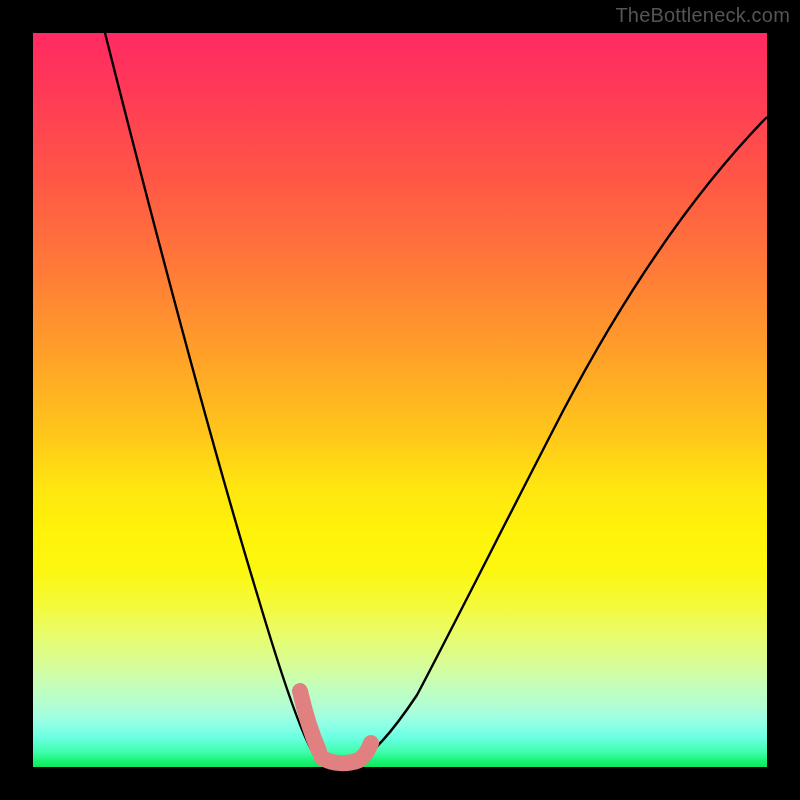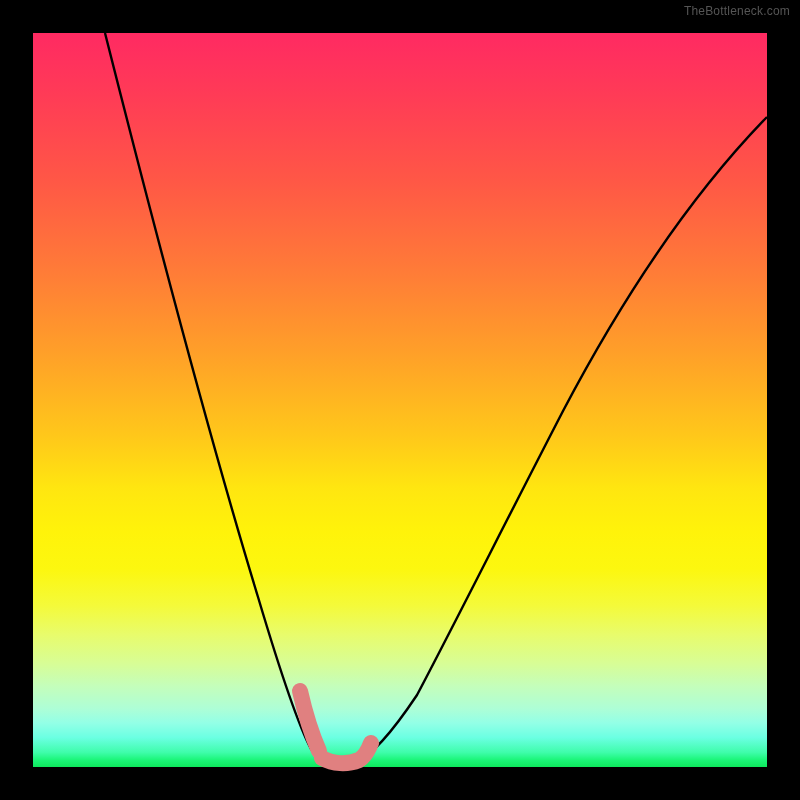--- a/index.html
+++ b/index.html
@@ -54,21 +54,21 @@
     inset: 0;
     width: 100%;
     height: 100%;
     overflow: visible;
   }
   .watermark {
     position: absolute;
     top: 4px;
     right: 10px;
     color: #555;
-    font-size: 12px;
+    font-size: 20px;
     font-weight: 400;
     letter-spacing: 0.2px;
     user-select: none;
     margin-left: 20px;
   }
 </style>
 </head>
 <body>
 
 <div class="stage">

